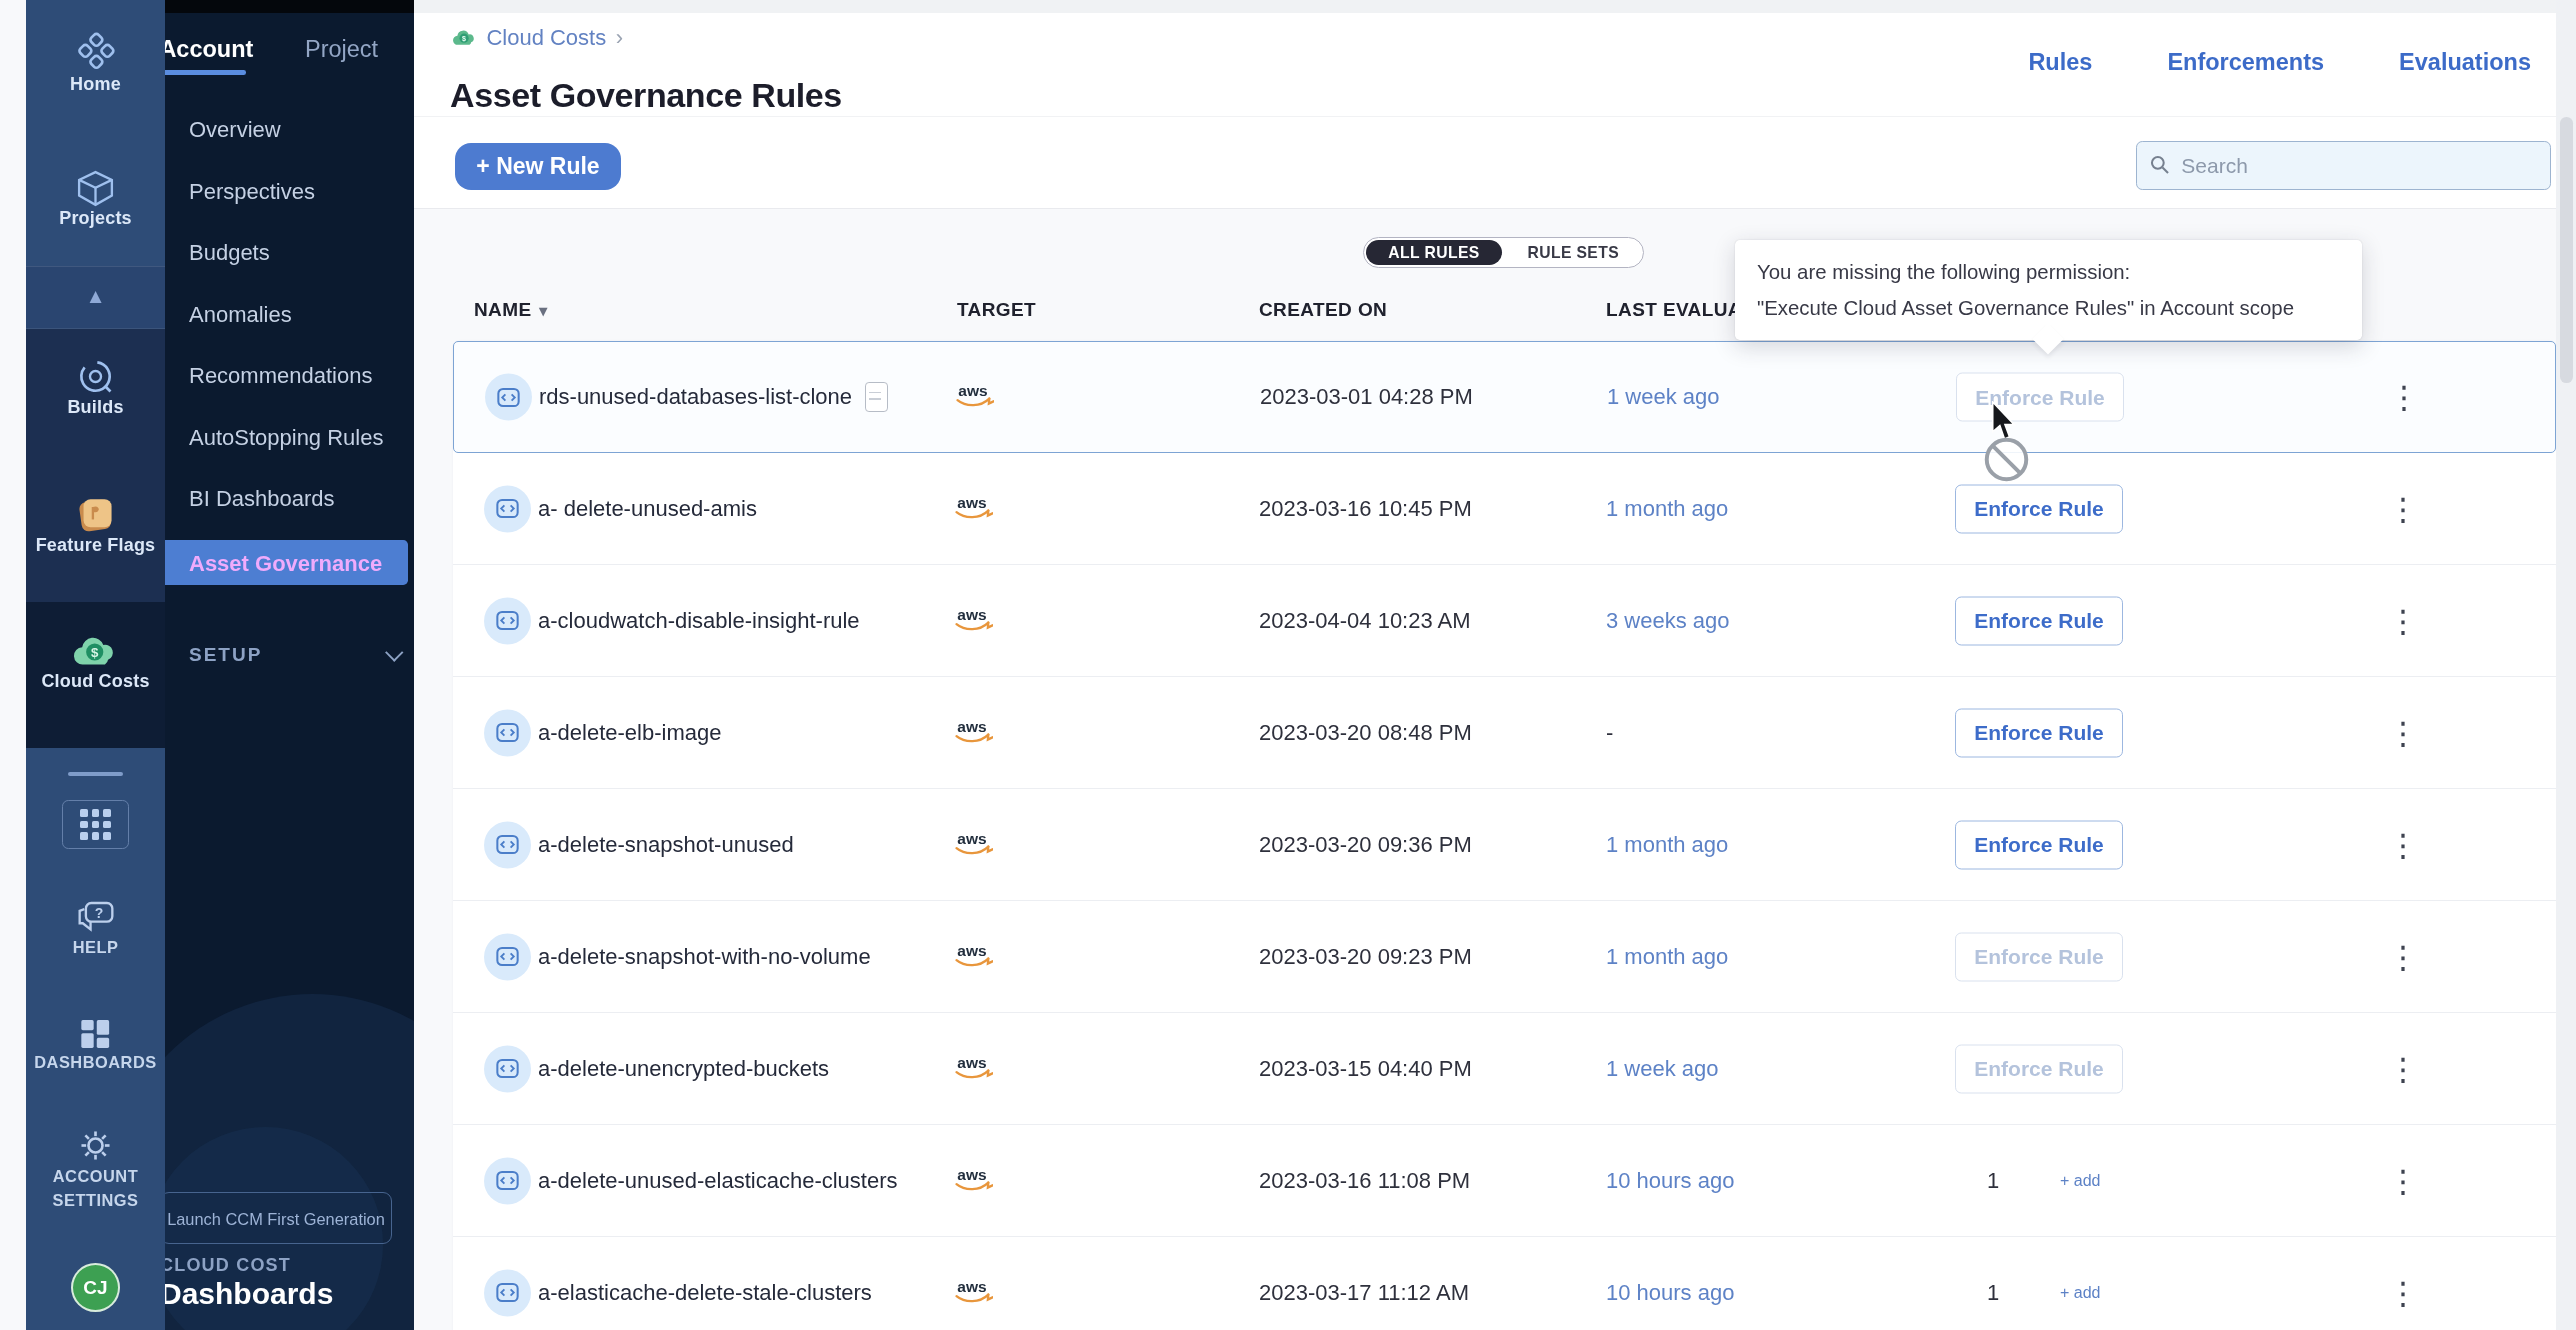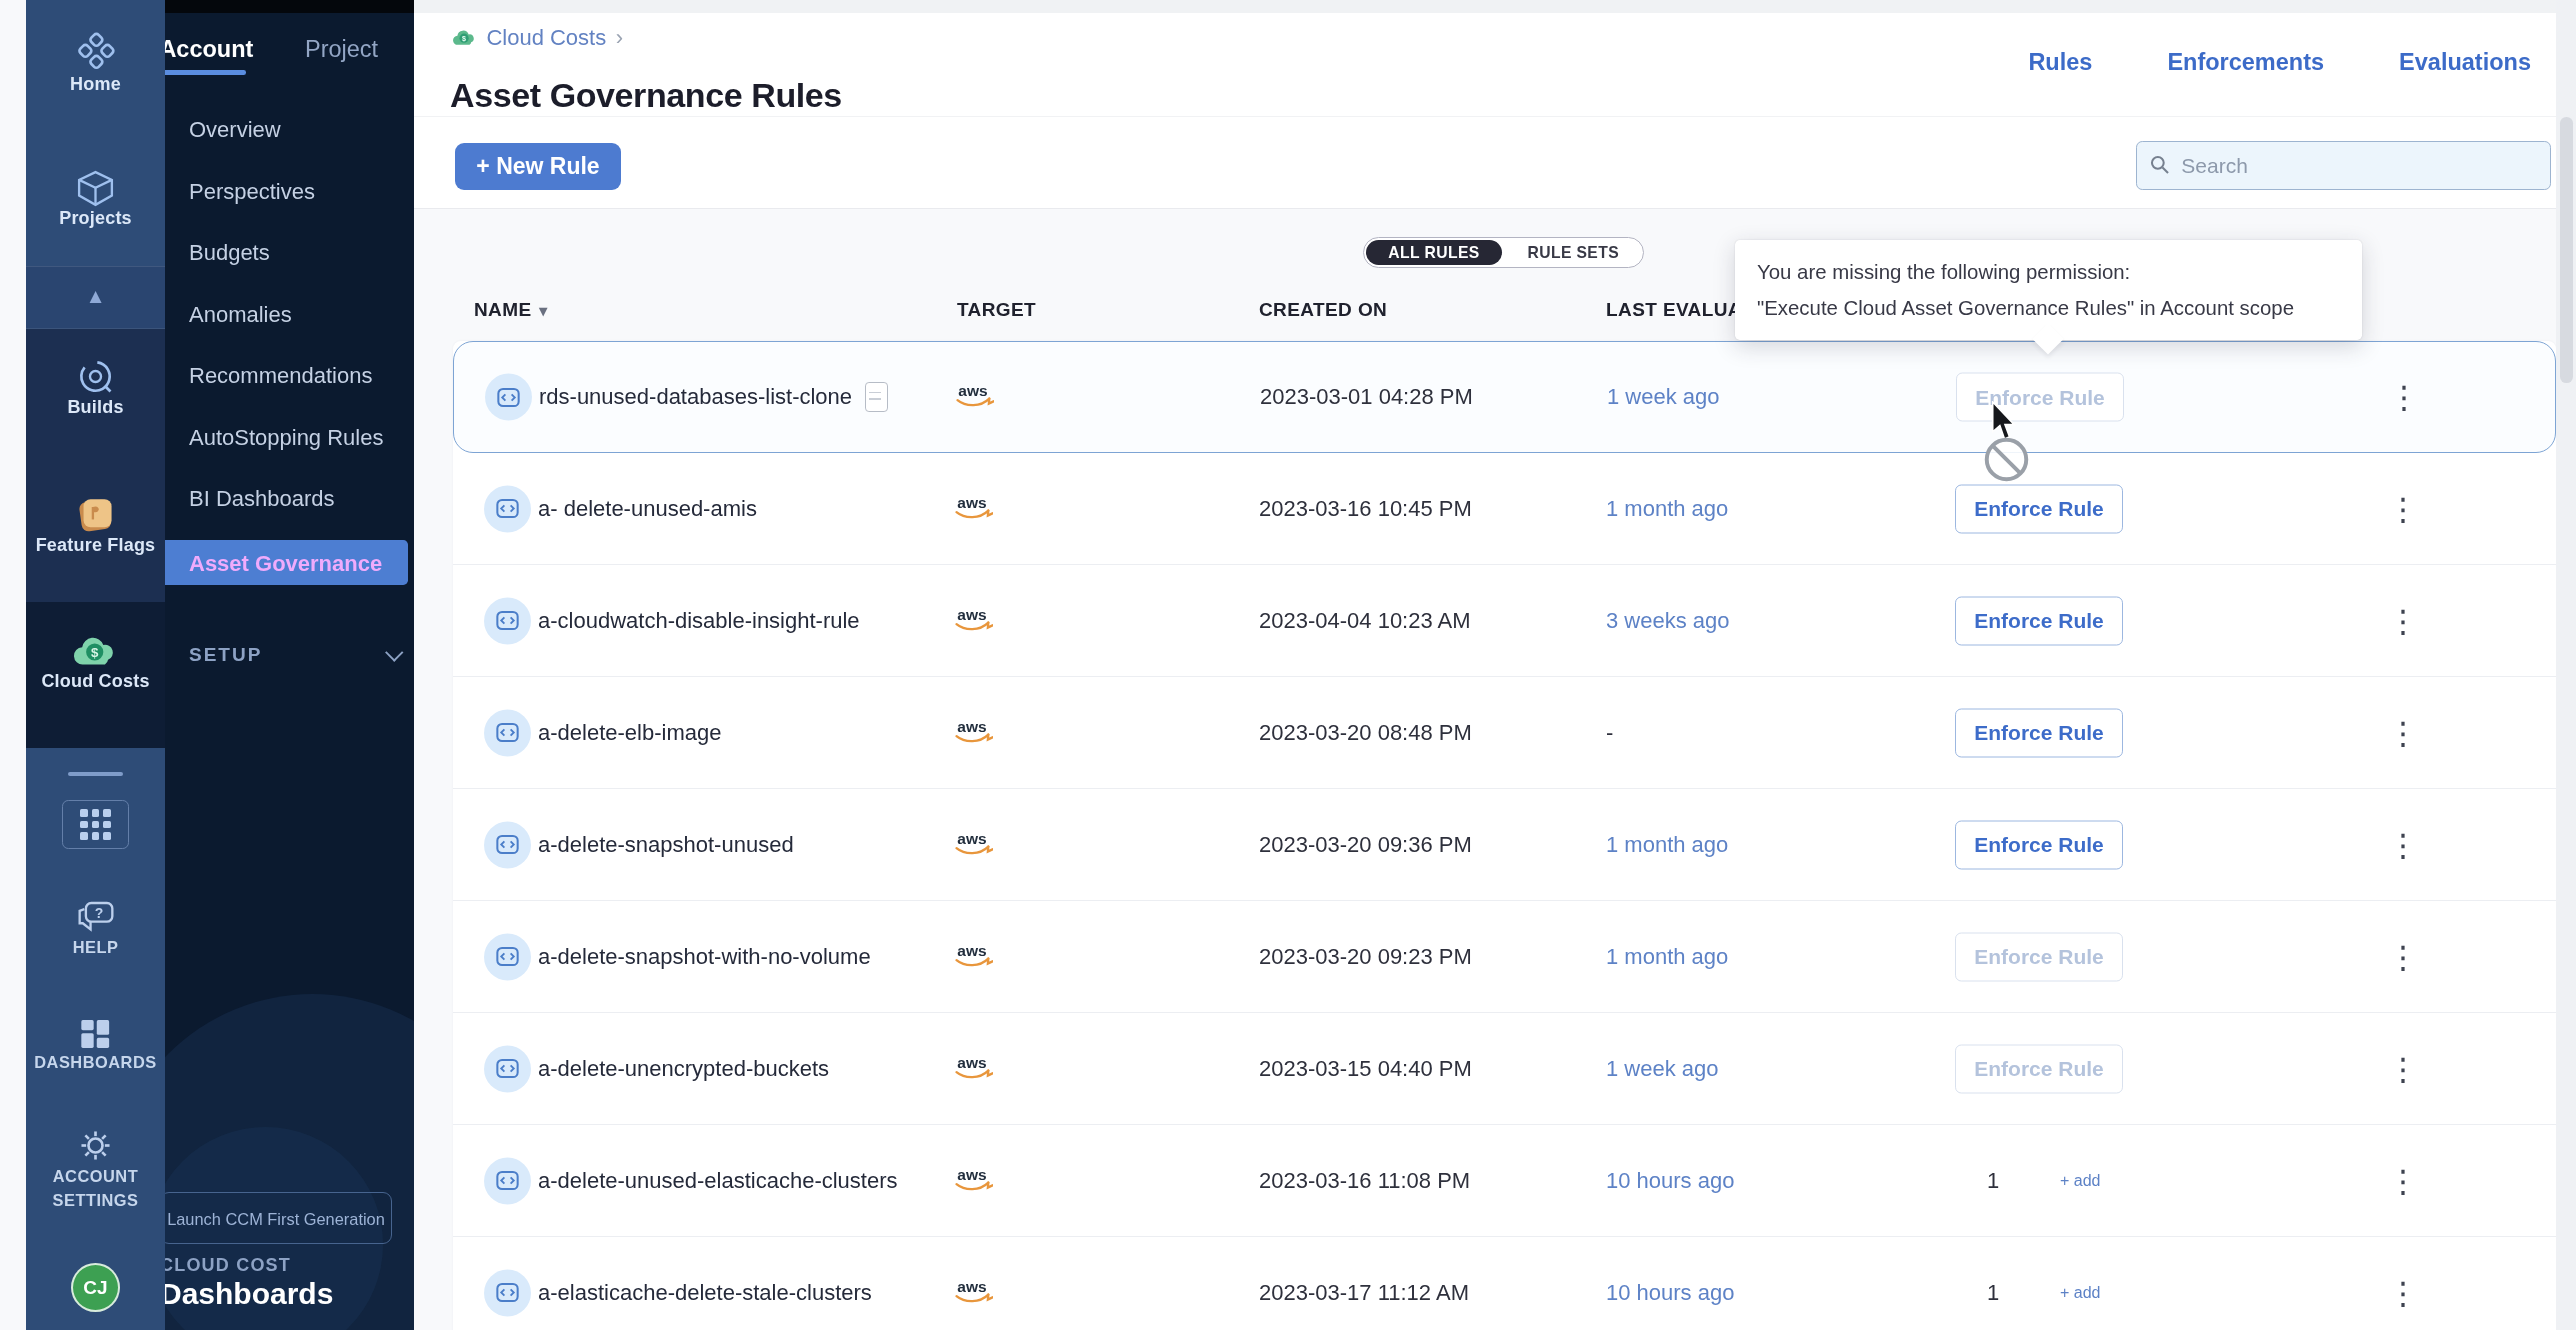--- a/index.html
+++ b/index.html
@@ -79,21 +79,21 @@
   .breadcrumb { position:absolute; left:38px; top:25px; display:flex; align-items:center; gap:9.4px; }
   .breadcrumb .crumb-link { font-size:22px; color:#6282c2; cursor:pointer; }
   .breadcrumb .crumb-sep { font-size:22px; color:#9aa3b2; }
   .page-title { position:absolute; left:36px; top:53px; font-size:34px; font-weight:800;
     color:#1c1d2a; letter-spacing:-0.4px; }
 
   .header-links { position:absolute; top:49px; right:45px; display:flex; gap:75px;text-align:right; }
   .header-links span { font-size:23.5px; font-weight:600; color:#3c6bc8; cursor:pointer; }
 
   .new-rule-btn { position:absolute; left:41px; top:143px; width:166px; height:47px;
-    background:#4d7bd0; border:none; border-radius:9px; color:#ffffff; font-size:23px; font-weight:600;
+    background:#4d7bd0; border:none; border-radius:16px; color:#ffffff; font-size:23px; font-weight:600;
     cursor:pointer; font-family:"Liberation Sans",sans-serif; }
   .search-box { position:absolute; left:1722px; top:141px; width:415px; height:49px;
     background:#ecf5fc; border:1.6px solid #9db4d0; border-radius:6.3px;
     display:flex; align-items:center; padding:0 12.5px; gap:9.4px; }
   .search-box input { flex:1; border:none; outline:none; background:transparent; font-size:21px;
     color:#3a3f4a; font-family:"Liberation Sans",sans-serif; }
   .search-box input::placeholder { color:#8d99ab; }
 
   .view-toggle { position:absolute; left:949px; top:237px; height:31px; display:inline-flex;
     align-items:center; background:#ffffff; border:1.6px solid #b3b4c2; border-radius:15.7px; }
@@ -102,21 +102,21 @@
   .seg.unselected { color:#383946; padding:0 23.5px; line-height:28px; }
 
   .col-head { position:absolute; top:299px; font-size:19px; font-weight:700; color:#20222e;
     letter-spacing:0.4px; white-space:nowrap; }
   .col-head .sort-caret { color:#6a7080; font-size:15.7px; margin-left:7.8px; }
 
   
   .rules-card { position:absolute; left:39px; top:341px; width:2103px; height:1010px;
     background:#ffffff; border-radius:7.8px 7.8px 0 0; box-shadow:0 0.8px 2.3px rgba(30,40,60,.06); }
   .row { position:relative; height:112px; border-bottom:0.8px solid #eceef2; background:#ffffff; }
-  .row.selected { border:1.6px solid #7da4d4; border-radius:20px; background:#fbfdff; }
+  .row.selected { border:1.6px solid #7da4d4; border-radius:5px; background:#fbfdff; }
   .cell { position:absolute; top:50%; transform:translateY(-50%); white-space:nowrap; }
   .icon-circle { left:31px; width:47px; height:47px; border-radius:50%; background:#d9eafb;
     display:flex; align-items:center; justify-content:center; }
   .name-cell { left:85px; display:flex; align-items:center; gap:12.5px; cursor:pointer; }
   .rule-name { font-size:22px; color:#252a3a; font-weight:500; }
   .copy-icon { width:23.5px; height:30px; border:1.6px solid #b6bcc6; border-radius:3.9px; background:#fff;
     position:relative; cursor:pointer; }
   .copy-icon::before, .copy-icon::after { content:""; position:absolute; left:3.9px; width:11.7px; height:1.6px; background:#c9ced6; }
   .copy-icon::before { top:8.6px; } .copy-icon::after { top:15px; }
   .target-cell { left:498px; }

